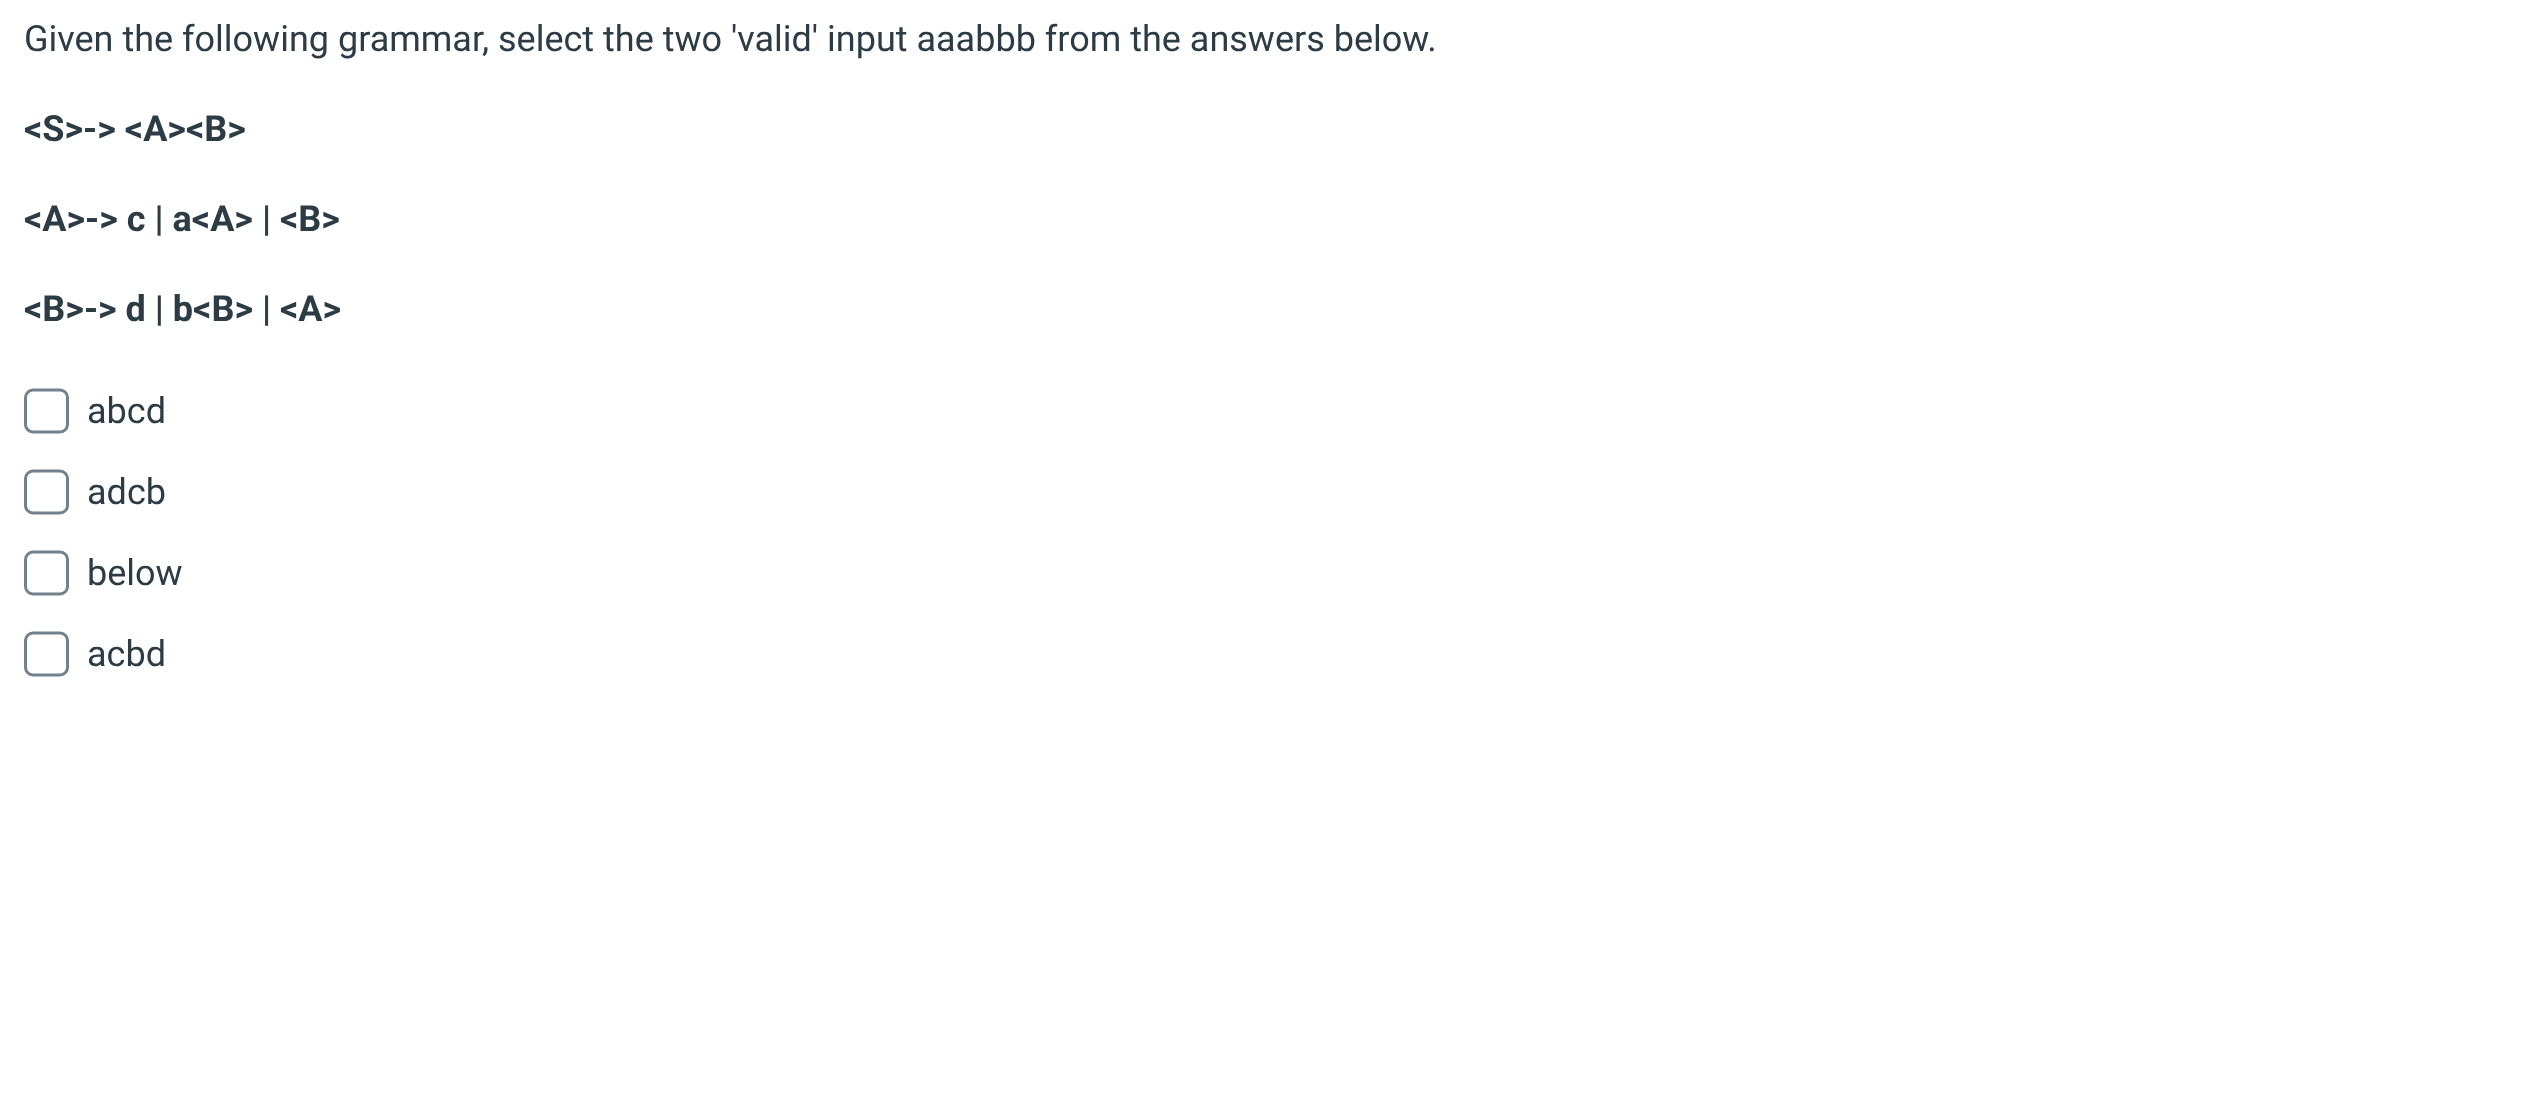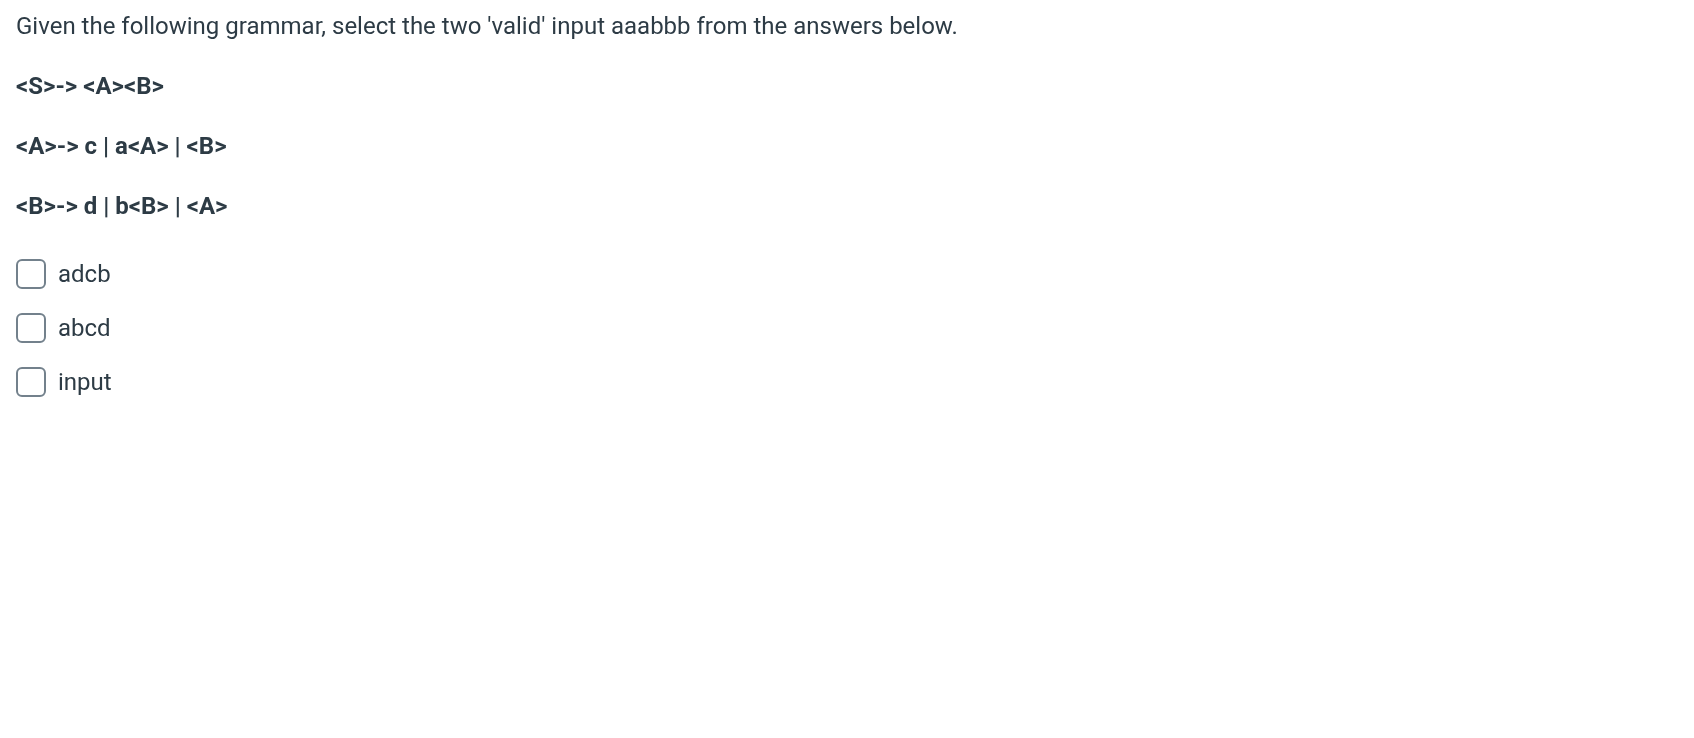--- a/index.html
+++ b/index.html
@@ -49,23 +49,27 @@
 
 <div class="question-text">Given the following grammar, select the two 'valid' input aaabbb from the answers below.</div>
 
 <div class="grammar-rule">&lt;S&gt;-&gt; &lt;A&gt;&lt;B&gt;</div>
 <div class="grammar-rule">&lt;A&gt;-&gt; c | a&lt;A&gt; | &lt;B&gt;</div>
 <div class="grammar-rule">&lt;B&gt;-&gt; d | b&lt;B&gt; | &lt;A&gt;</div>
 
 <div class="options">
   <div class="option">
     <div class="checkbox"></div>
+    <span class="option-label">abcd</span>
+  </div>
+  <div class="option">
+    <div class="checkbox"></div>
     <span class="option-label">adcb</span>
   </div>
   <div class="option">
     <div class="checkbox"></div>
-    <span class="option-label">abcd</span>
+    <span class="option-label">below</span>
   </div>
   <div class="option">
     <div class="checkbox"></div>
-    <span class="option-label">input</span>
+    <span class="option-label">acbd</span>
   </div>
 </div>
 
 </body></html>

